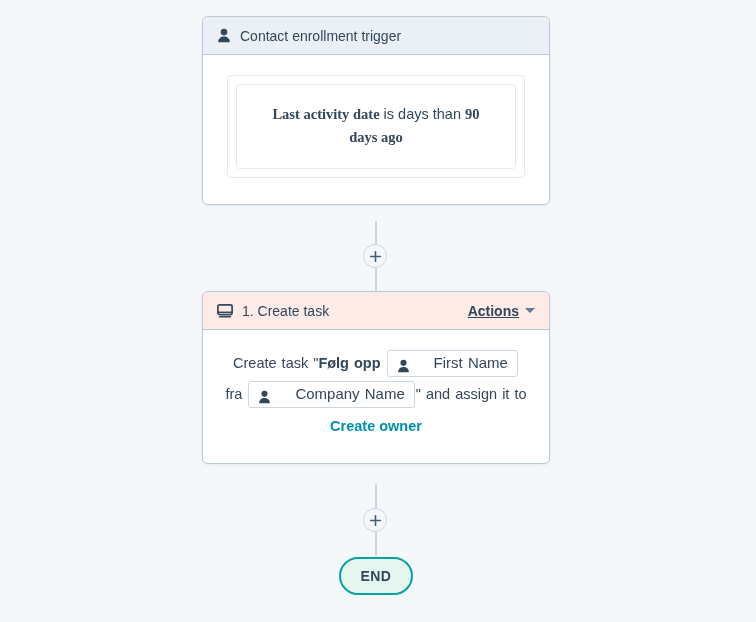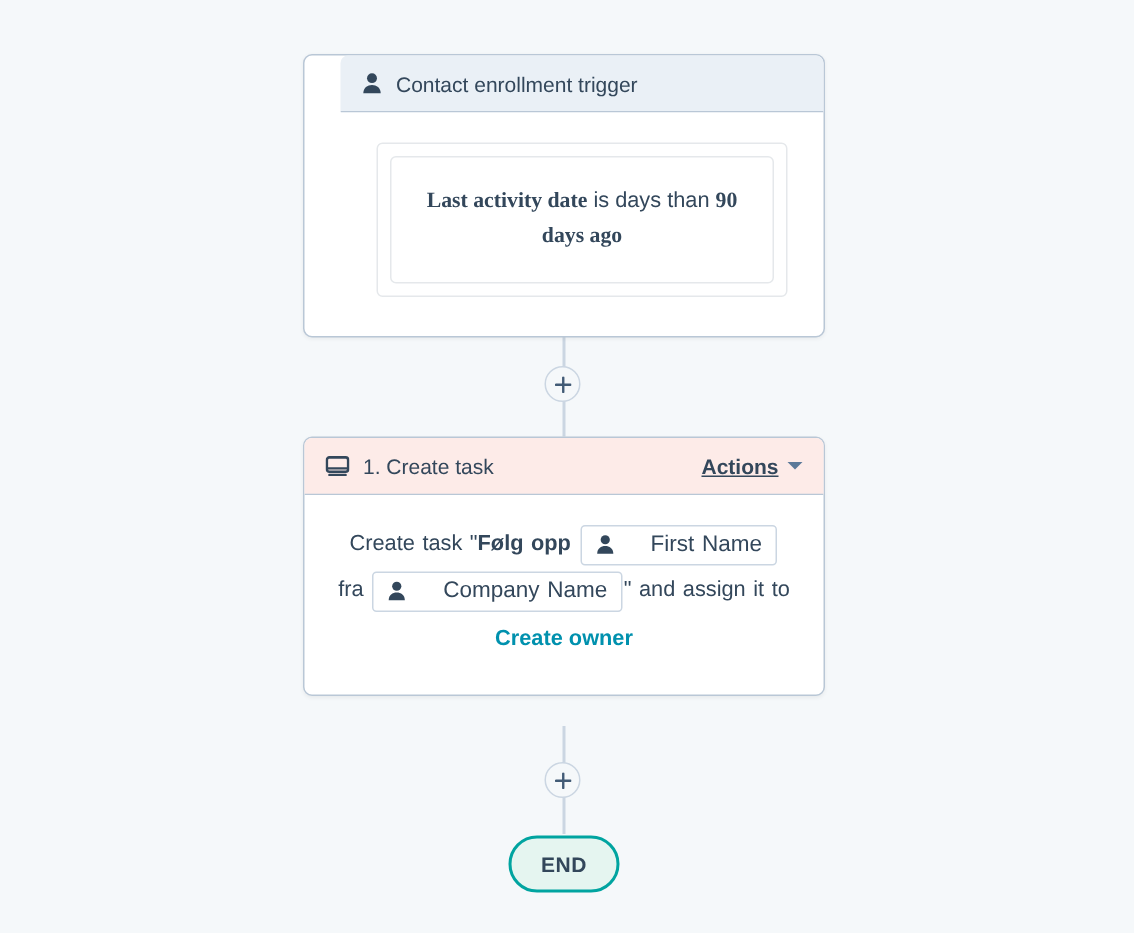--- a/index.html
+++ b/index.html
@@ -57,21 +57,21 @@
     left: 202px;
     width: 348px;
     background: #ffffff;
     border: 1px solid #b9c7d6;
     border-radius: 6px;
     box-sizing: border-box;
     box-shadow: 0 1px 3px rgba(0,0,0,0.06);
     z-index: 2;
   }
 
-  .card-trigger { top: 36px; padding-left: 24px; }
+  .card-trigger { top: 16px; }
   .card-task    { top: 291px; }
 
   .card-header {
     display: flex;
     align-items: center;
     height: 38px;
     padding: 0 14px;
     border-bottom: 1px solid #b9c7d6;
     border-radius: 5px 5px 0 0;
     box-sizing: border-box;
@@ -143,21 +143,21 @@
     word-spacing: 1px;
   }
   .task-sentence > span,
   .task-sentence > .token {
     vertical-align: middle;
   }
   .tk-strong { font-weight: bold; }
 
   .token {
     display: inline-flex;
-    align-items: center;
+    align-items: flex-end;
     gap: 24px;
     border: 1px solid #cbd6e2;
     background: #ffffff;
     border-radius: 3px;
     padding: 3px 9px;
     margin: 2px 1px;
     font-size: 15px;
     color: #33475b;
     line-height: 1.25;
     white-space: nowrap;

